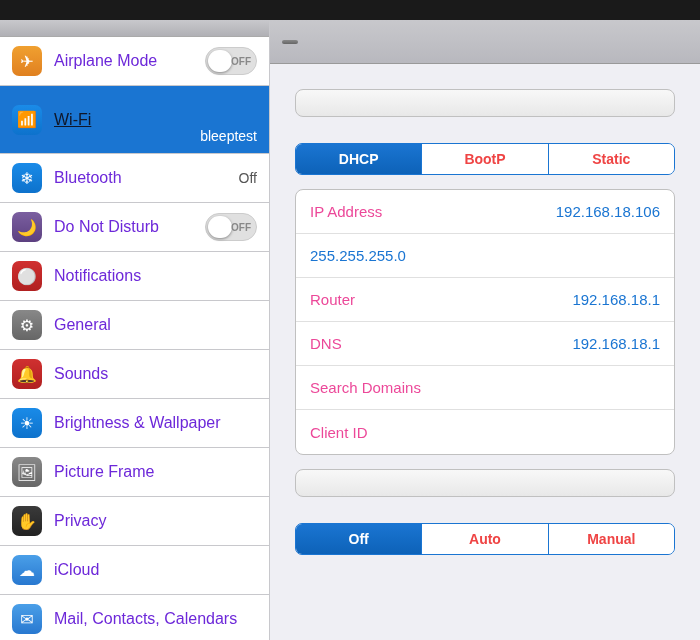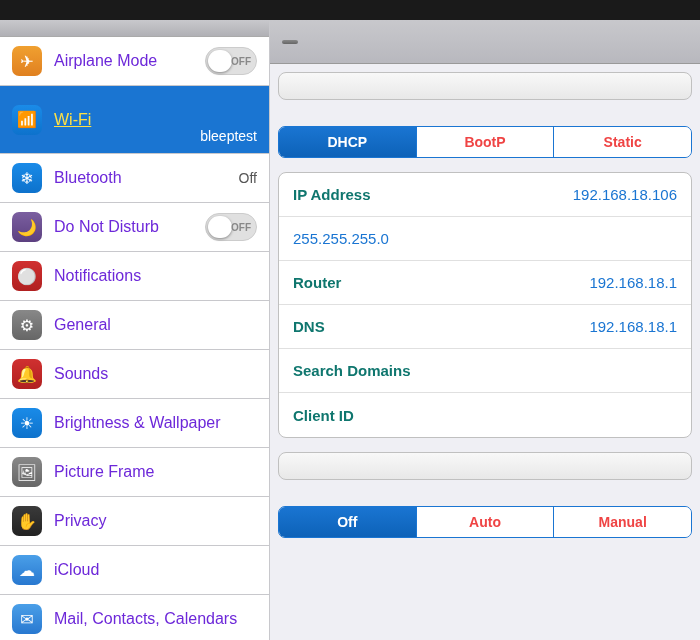--- a/index.html
+++ b/index.html
@@ -55,21 +55,21 @@
       align-items: center;
       padding: 9px 12px;
       border-bottom: 1px solid #c8c8cc;
       background: white;
       cursor: pointer;
       min-height: 44px;
     }
     .sidebar-item.active {
       background: #1a75d2;
     }
-    .sidebar-item.active .item-label { color: #fde047; text-decoration: underline; }
+    .sidebar-item.active .item-label { color: #0f172a; text-decoration: underline; }
     .sidebar-item.active .item-badge { color: white; margin-top: 33px; }
     .item-icon {
       width: 30px;
       height: 30px;
       border-radius: 7px;
       display: flex;
       align-items: center;
       justify-content: center;
       margin-right: 12px;
       flex-shrink: 0;
@@ -154,21 +154,21 @@
     .right-header-title {
       flex: 1;
       text-align: center;
       font-size: 17px;
       font-weight: bold;
       color: #333;
       margin-right: 60px;
     }
 
     .right-content {
-      padding: 8px;
+      padding: 25px;
     }
 
     
     .action-btn {
       background: linear-gradient(to bottom, #f8f8f8, #e8e8e8);
       border: 1px solid #c0c0c0;
       border-radius: 8px;
       width: 100%;
       padding: 13px;
       font-size: 17px;
@@ -227,22 +227,22 @@
     .info-row {
       display: flex;
       align-items: center;
       padding: 11px 14px;
       border-bottom: 1px solid #e0e0e0;
       min-height: 44px;
     }
     .info-row:last-child { border-bottom: none; }
     .info-label {
       font-size: 15px;
-      font-weight: bold;
-      color: #0f766e;
+      font-weight: normal;
+      color: #ec4899;
       flex: 1;
     }
     .info-value {
       font-size: 15px;
       color: #1a75d2;
     }
 
     
     .watermark {
       position: absolute;

